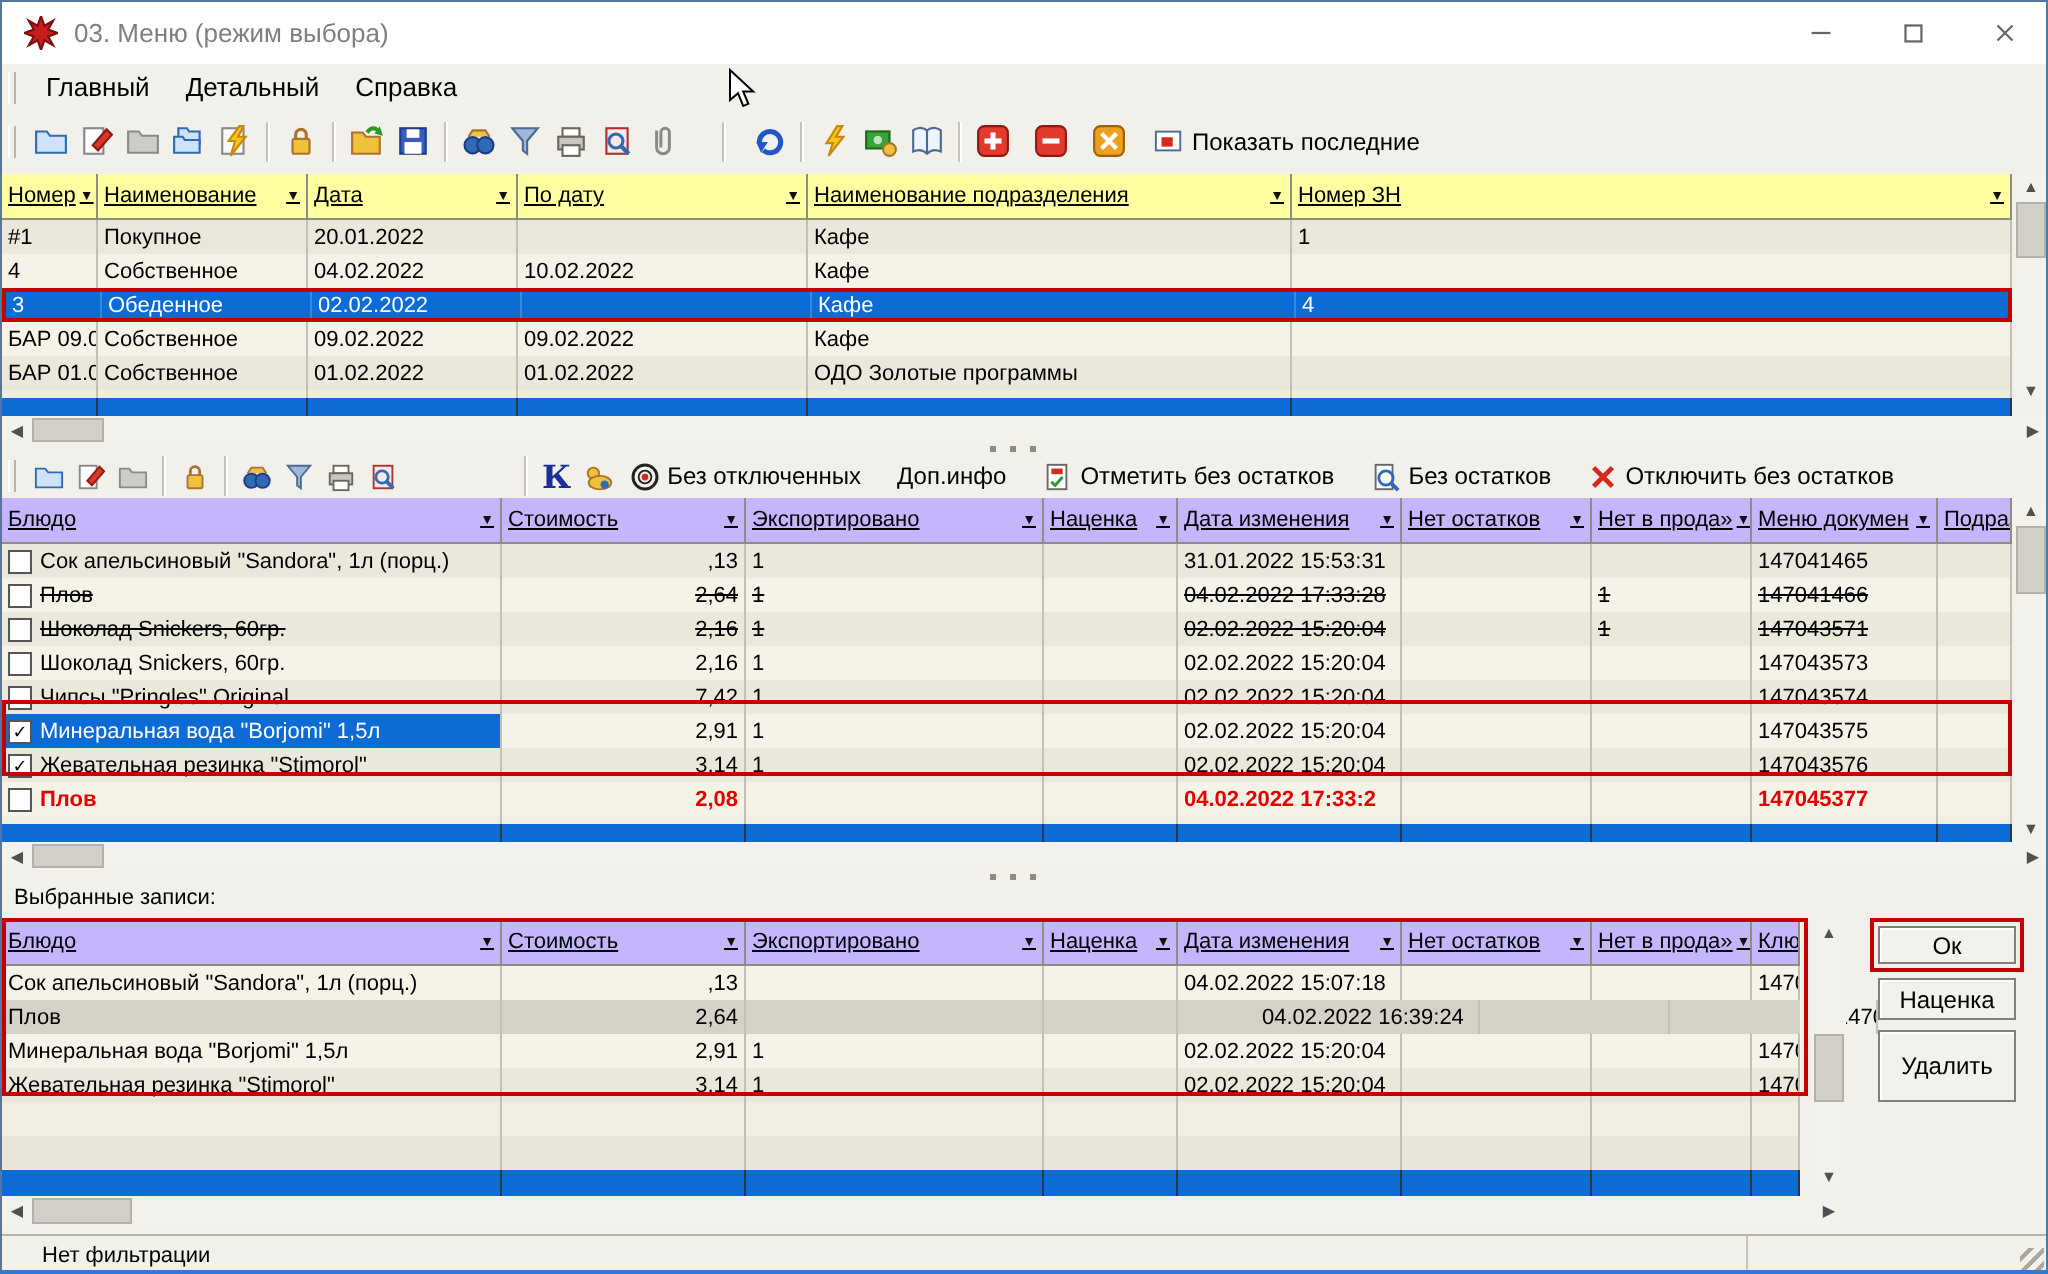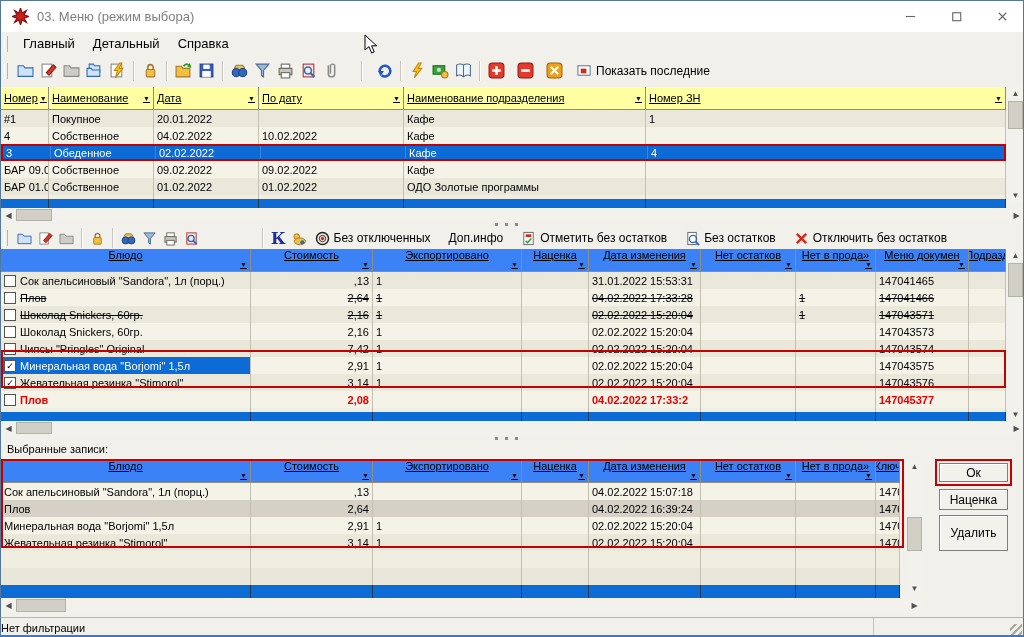--- a/index.html
+++ b/index.html
@@ -25,21 +25,21 @@
   .sep{width:1px;height:20px;background:#c6c4ba;border-right:1px solid #fff;margin:0 4px;}
   .ic{width:17px;height:17px;display:block;}
   .ic.sm{width:15px;height:15px;}
   .kletter{font-family:"DejaVu Serif",serif;font-weight:bold;font-size:16px;color:#1a2f9a;padding:0 3px;}
   
   .grid{position:absolute;left:0;background:#f1f0ea;}
   .hrow{display:flex;height:23px;box-sizing:border-box;text-decoration:underline;}
   .hcell{flex:0 0 auto;box-sizing:border-box;display:flex;align-items:center;font-size:11px;
          padding:0 3px;overflow:hidden;white-space:nowrap;border-right:1px solid #8f8d82;border-bottom:1px solid #8f8d82;}
   .yellow .hcell{background:#ffffa2;}
-  .cyan .hcell{background:#3b82f6;flex-direction:column;}
+  .cyan .hcell{background:#c4b5fd;}
   .sort{margin-left:auto;font-size:7px;color:#111;padding-left:2px;}
   .trow{display:flex;height:17px;box-sizing:border-box;}
   .grid .trow:nth-child(even){background:var(--altA);}
   .grid .trow:nth-child(odd){background:var(--altB);}
   .tcell{flex:0 0 auto;box-sizing:border-box;display:flex;align-items:center;font-size:11px;
          padding:0 3px;overflow:hidden;white-space:nowrap;border-right:1px solid #c2c0b2;}
   .trow.sel{background:#0c6bd5 !important;color:#fff;border:2px solid #c40000;}
   .trow.sel .tcell{border-right-color:#3a86dd;}
   .trow.graysel{background:#d5d1c7 !important;}
   .trow.red{color:#e60000;font-weight:bold;}
@@ -63,21 +63,21 @@
   
   #sel-label{position:absolute;left:6px;top:442px;font-size:11px;}
   .pbtn{position:absolute;box-sizing:border-box;background:#f2f1ec;border:1px solid #80807a;
         box-shadow:inset 1px 1px 0 #ffffff;font-size:12px;display:flex;align-items:center;justify-content:center;}
   #okwrap{position:absolute;left:934px;top:458px;width:77px;height:27px;border:2px solid #c40000;box-sizing:border-box;
           display:flex;align-items:center;justify-content:center;background:#f1f0ea;}
   #okbtn{position:relative;width:69px;height:19px;box-sizing:border-box;background:#f2f1ec;border:1px solid #80807a;
          box-shadow:inset 1px 1px 0 #ffffff;font-size:12px;display:flex;align-items:center;justify-content:center;}
   
   #statusbar{position:absolute;left:0;top:616px;width:100%;height:19px;background:#f1f0ea;border-top:1px solid #b8b6ac;display:flex;}
-  #status-left{width:873px;border-right:1px solid #c6c4ba;display:flex;align-items:center;font-size:11px;padding-left:0;box-sizing:border-box;}
+  #status-left{width:873px;border-right:1px solid #c6c4ba;display:flex;align-items:center;font-size:11px;padding-left:20px;box-sizing:border-box;}
   #status-right{flex:1;position:relative;}
   #grip-resize{position:absolute;right:1px;bottom:1px;width:12px;height:12px;
     background:repeating-linear-gradient(135deg,transparent 0 3px,#aaa8a0 3px 5px);}
   #cursor{position:absolute;left:363px;top:33px;z-index:99;pointer-events:none;}
 </style>
 </head>
 <body>
 
 <div id="win">
 
@@ -895,21 +895,21 @@
         </div>
         <div class="tcell" style="width: 122px; justify-content: flex-end;">
           <span class="ctext">2,64</span>
         </div>
         <div class="tcell" style="width: 149px;">
           <span class="ctext"></span>
         </div>
         <div class="tcell" style="width: 67px;">
           <span class="ctext"></span>
         </div>
-        <div class="tcell" style="width: 112px;">
+        <div class="tcell" style="width: 112px; margin-left: 39px;">
           <span class="ctext">04.02.2022 16:39:24</span>
         </div>
         <div class="tcell" style="width: 95px;">
           <span class="ctext"></span>
         </div>
         <div class="tcell" style="width: 80px;">
           <span class="ctext"></span>
         </div>
         <div class="tcell" style="width: 24px;">
           <span class="ctext">14704</span>

